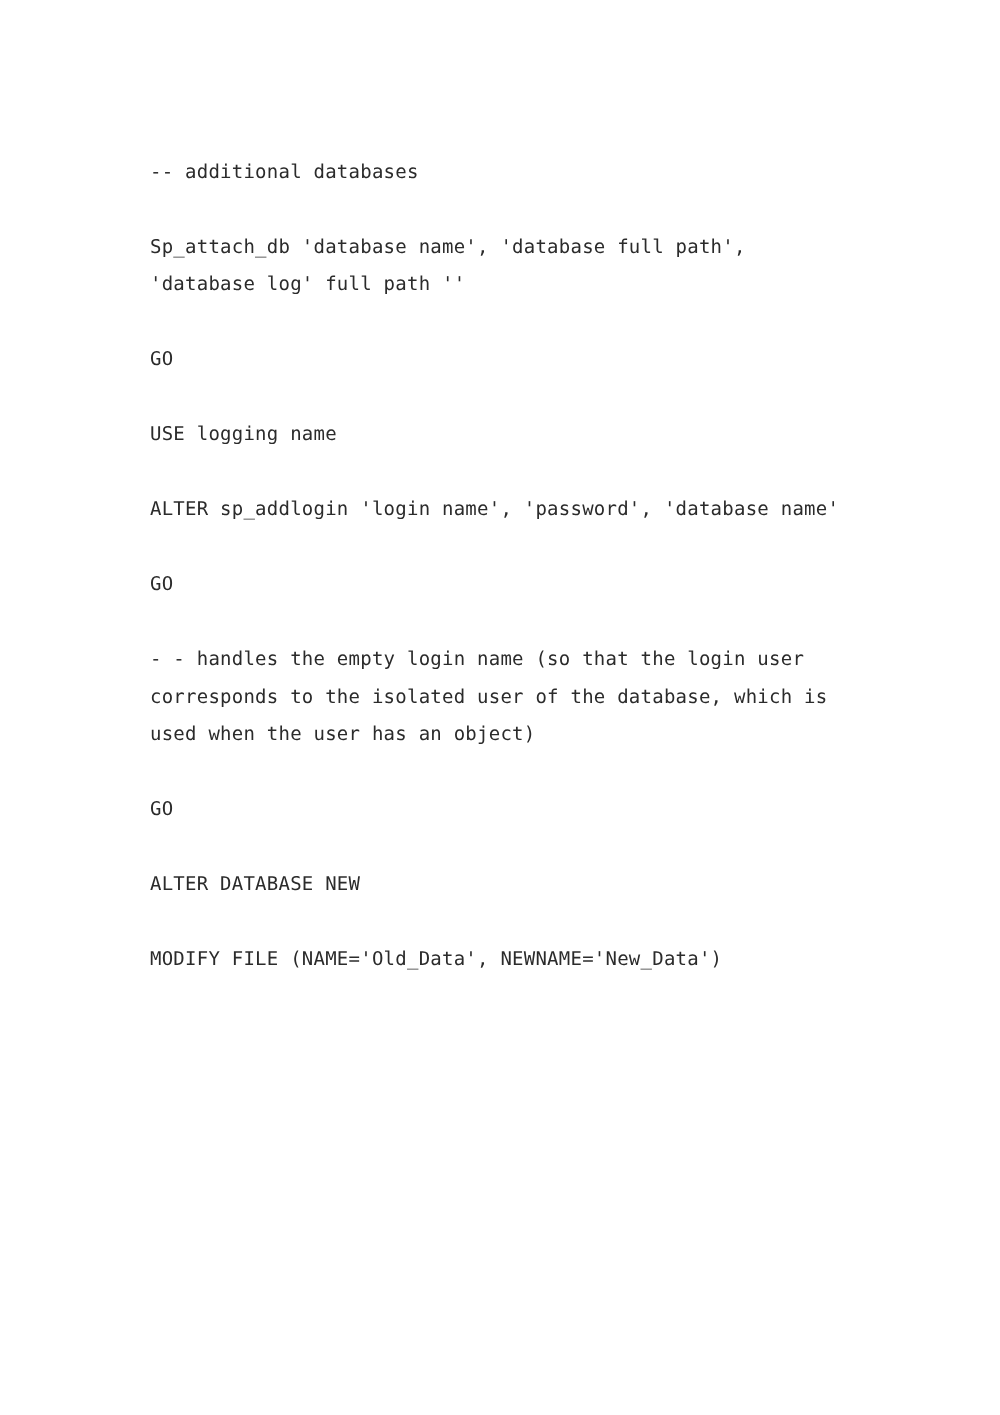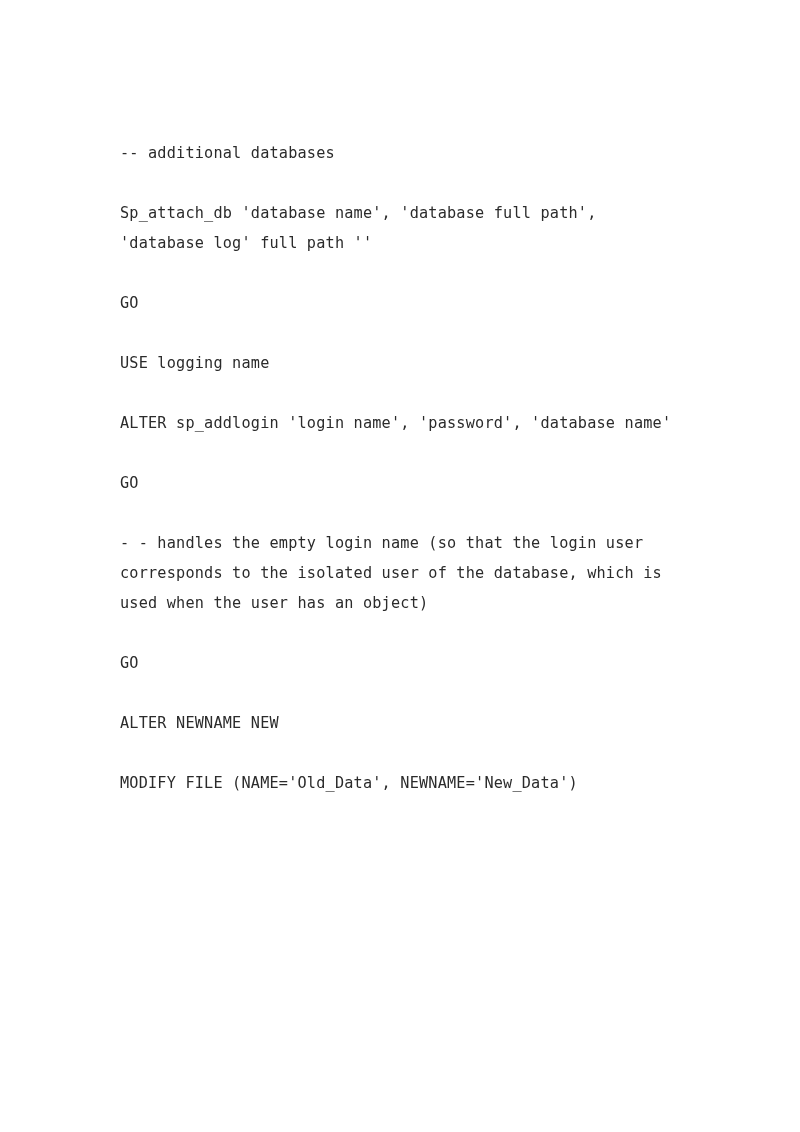--- a/index.html
+++ b/index.html
@@ -9,21 +9,21 @@
     background: #ffffff;
   }
   body {
     font-family: "DejaVu Sans Mono", "Liberation Mono", monospace;
   }
   .page {
     position: relative;
     width: 800px;
     height: 892px;
     background: #ffffff;
-    margin: 16px auto;
+    margin: 0 auto;
     overflow: hidden;
     box-sizing: border-box;
     border-radius: 11px;
   }
   .doc-body {
     position: absolute;
     left: 120px;
     top: 122px;
     width: 552px;
   }
@@ -48,16 +48,16 @@
 <div class="page">
   <div class="doc-body">
     <p class="para">-- additional databases</p>
     <p class="para">Sp_attach_db 'database name', 'database full path', 'database log' full path ''</p>
     <p class="para">GO</p>
     <p class="para">USE logging name</p>
     <p class="para">ALTER sp_addlogin 'login name', 'password', 'database name'</p>
     <p class="para">GO</p>
     <p class="para">- - handles the empty login name (so that the login user corresponds to the isolated user of the database, which is used when the user has an object)</p>
     <p class="para">GO</p>
-    <p class="para">ALTER NEWNAME NEW</p>
+    <p class="para">ALTER DATABASE NEW</p>
     <p class="para">MODIFY FILE (NAME='Old_Data', NEWNAME='New_Data')</p>
   </div>
 </div>
 
 </body></html>

